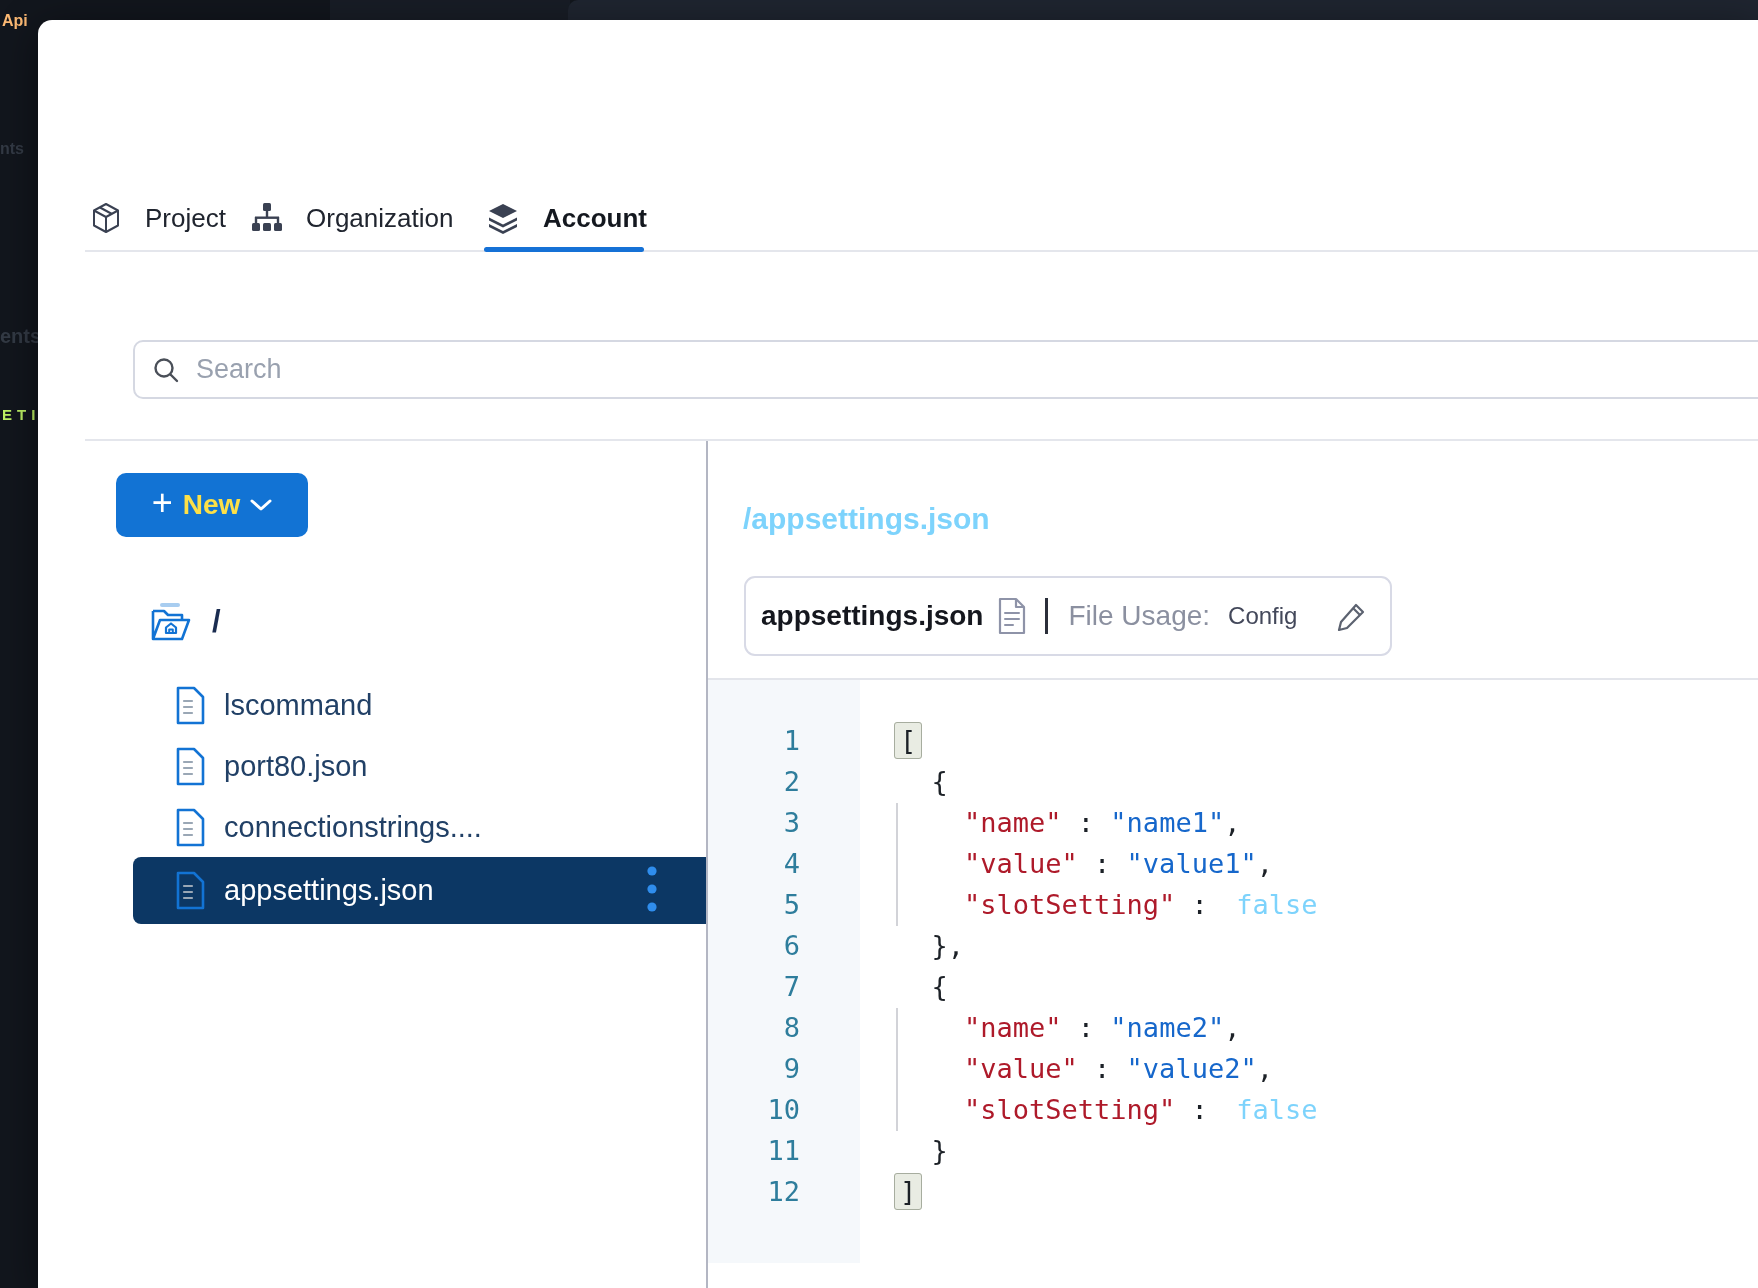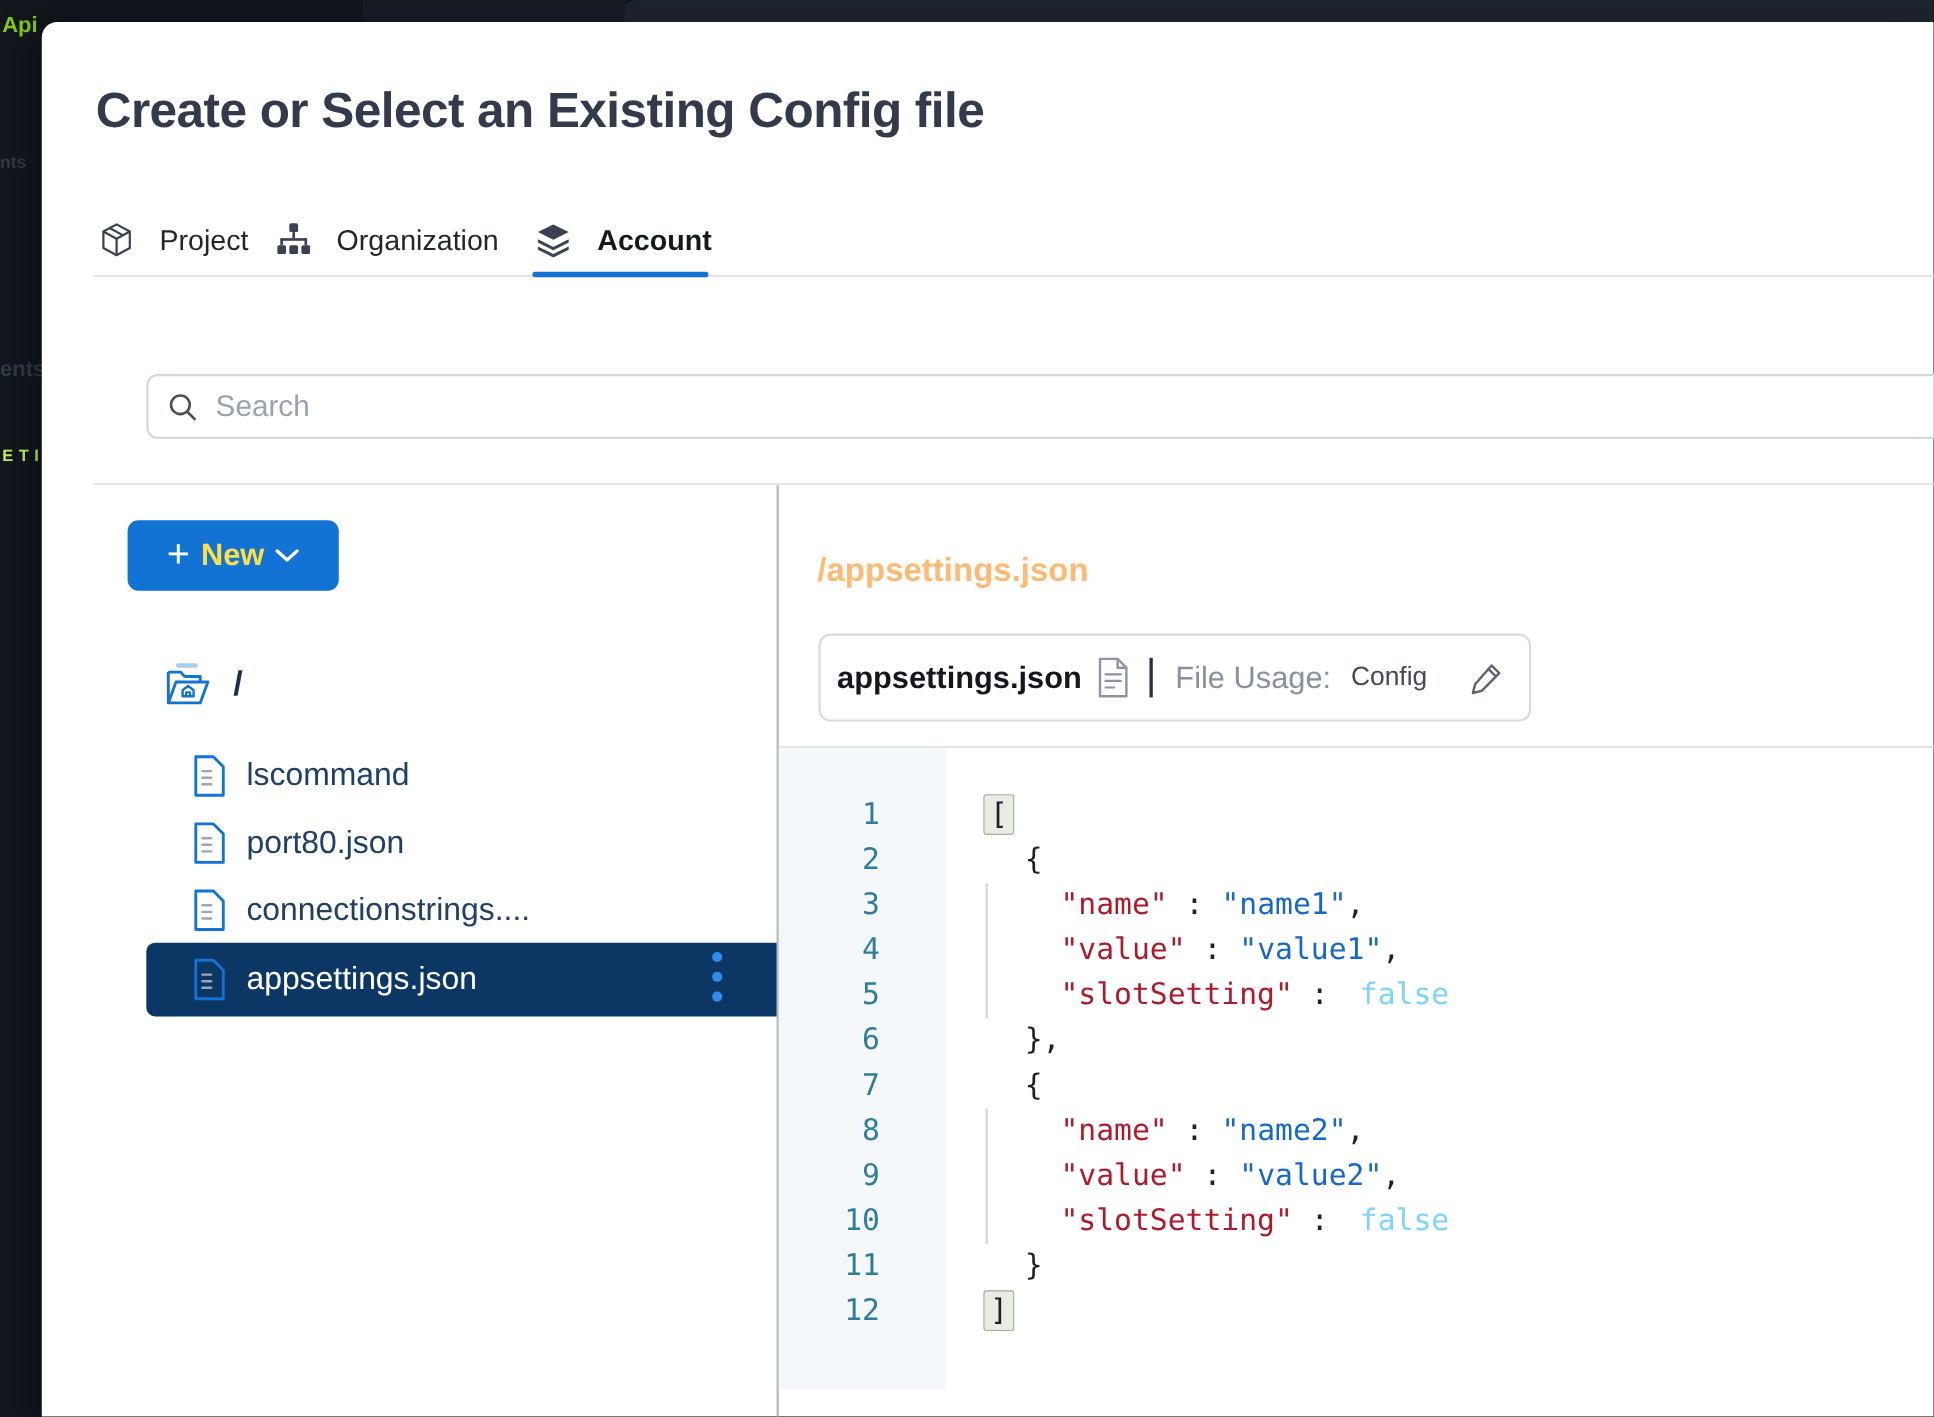--- a/index.html
+++ b/index.html
@@ -3,21 +3,21 @@
 <meta charset="utf-8">
 <style>
   html,body{margin:0;padding:0;background:#12161d;}
   .screen{position:relative;width:1758px;height:1288px;overflow:hidden;
           background:#12161d;font-family:"Liberation Sans",sans-serif;}
 
   
   .bk-mid{position:absolute;left:330px;top:0;width:240px;height:21px;background:#181d26;}
   .bk-card{position:absolute;left:568px;top:0;width:1190px;height:21px;background:#1f2530;border-top-left-radius:10px;}
   .frag{position:absolute;color:#4a515c;font-weight:700;white-space:nowrap;}
-  .frag-1{left:2px;top:12px;font-size:20px;color:#84cc16;}
+  .frag-1{left:2px;top:12px;font-size:16px;color:#fdba74;}
   .frag-2{left:0;top:140px;font-size:16px;color:#333a45;}
   .frag-3{left:0;top:325px;font-size:20px;color:#333a45;}
   .frag-4{left:2px;top:406px;font-size:15px;letter-spacing:5px;color:#bef264;}
 
   
   .modal{position:absolute;left:38px;top:20px;width:1720px;height:1268px;background:#ffffff;
          border-top-left-radius:14px;box-shadow:0 8px 40px rgba(0,0,0,.45);}
 
   .title{position:absolute;left:87px;top:74px;font-size:45px;font-weight:800;color:#333a4c;letter-spacing:-.5px;}
 
@@ -51,21 +51,21 @@
 
   .file-row{position:absolute;left:133px;width:573px;height:60px;display:flex;align-items:center;cursor:pointer;}
   .file-row .ficon{margin-left:42px;flex:0 0 auto;display:flex;}
   .file-row .fname{margin-left:18px;font-size:29px;color:#214066;font-weight:500;white-space:nowrap;}
   .file-row.selected{height:67px;background:#0c3764;border-radius:8px 0 0 8px;}
   .file-row.selected .fname{color:#ffffff;}
   .file-row .kebab{display:none;margin-left:auto;margin-right:48px;cursor:pointer;}
   .file-row.selected .kebab{display:block;}
 
   
-  .crumb{position:absolute;left:743px;top:502px;font-size:30px;font-weight:700;color:#fdba74;cursor:pointer;}
+  .crumb{position:absolute;left:743px;top:502px;font-size:30px;font-weight:700;color:#7dd3fc;cursor:pointer;}
   .fcard{position:absolute;left:744px;top:576px;width:648px;height:80px;border:2px solid #d8dae6;border-radius:11px;
          box-sizing:border-box;display:flex;align-items:center;background:#fff;}
   .fcard .fn{margin-left:15px;font-size:28px;font-weight:700;color:#15171e;white-space:nowrap;}
   .fcard .dicon{margin-left:14px;display:flex;}
   .fcard .vbar{margin-left:18px;width:3px;height:36px;background:#2b2f3a;}
   .fcard .usage-l{margin-left:20px;font-size:28px;color:#8b90a0;}
   .fcard .usage-v{margin-left:18px;font-size:24px;color:#43485a;}
   .fcard .pencil{margin-left:38px;display:flex;cursor:pointer;}
 
   
@@ -91,21 +91,20 @@
 
   <div class="bk-mid"></div>
   <div class="bk-card"></div>
   <div class="frag frag-1">Api</div>
   <div class="frag frag-2">nts</div>
   <div class="frag frag-3">ents</div>
   <div class="frag frag-4">ETI</div>
 
   <div class="modal"></div>
 
-  <div class="title">Create or Select an Existing Config file</div>
 
   <div class="tab tab-project">
     <span style="display:flex;">
       <svg width="30" height="32" viewBox="0 0 30 32" fill="none" stroke="#3a4152" stroke-width="2" stroke-linejoin="round">
         <path d="M15 2 L27 8.5 V23.5 L15 30 L3 23.5 V8.5 Z"></path>
         <path d="M3 8.5 L15 15 L27 8.5"></path>
         <path d="M15 15 V30"></path>
         <path d="M9 5.5 L21 12"></path>
       </svg>
     </span>

